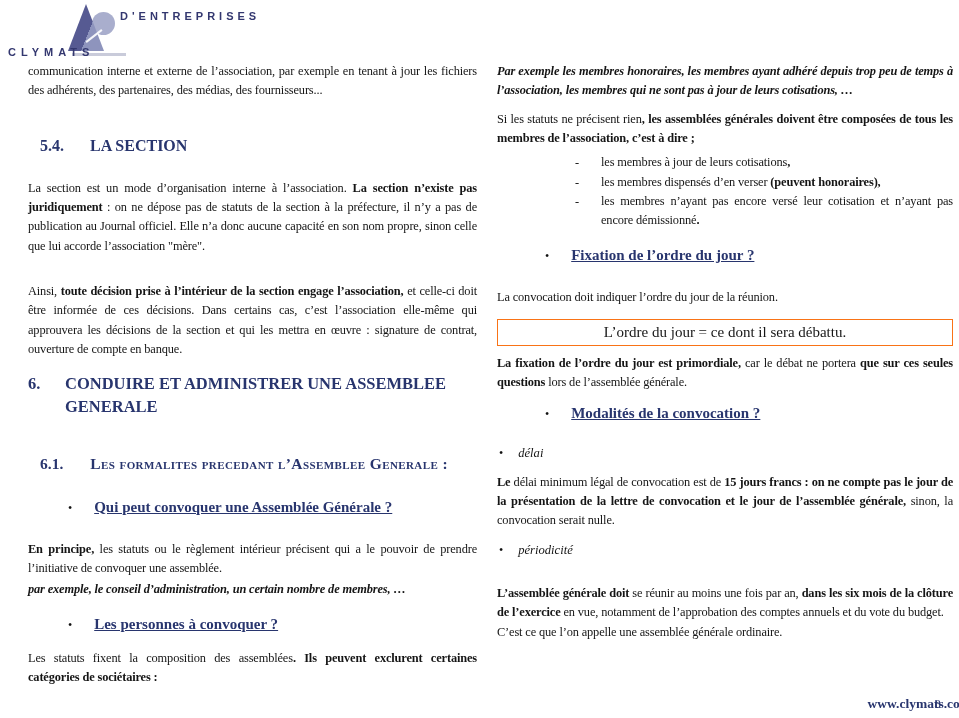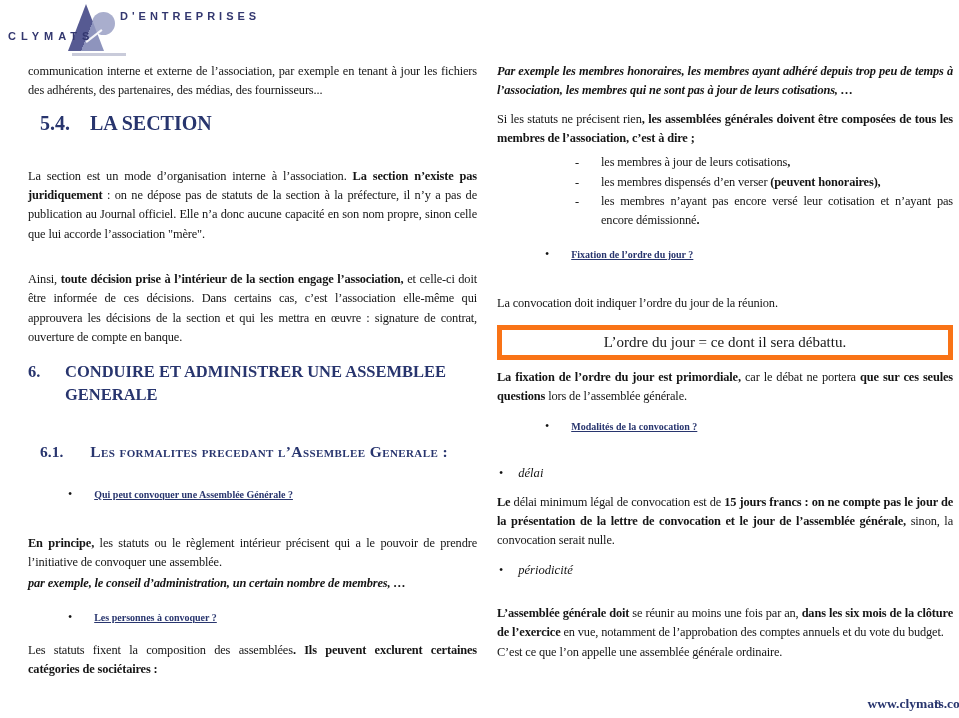--- a/index.html
+++ b/index.html
@@ -7,66 +7,66 @@
   .page{
     width:959px;height:718px;background:#ffffff;position:relative;overflow:hidden;
     font-family:"Liberation Serif","DejaVu Serif",serif;color:var(--body);
     margin:0 auto;
   }
   .b{font-weight:700}.i{font-style:italic}
   
   .logo{position:absolute;top:2px;left:8px;width:270px;height:58px}
   .lg-word{position:absolute;font-family:"Liberation Sans",sans-serif;font-weight:700;
            font-size:11px;letter-spacing:5px;color:#33376f;white-space:nowrap}
-  .lg-left{left:0;top:28px}
+  .lg-left{left:0;top:44px}
   .lg-right{left:112px;top:8px;letter-spacing:4px}
   .lg-circle{position:absolute;left:84px;top:10px;width:23px;height:23px;border-radius:50%;
              background:#a9aecd}
   .lg-tri{position:absolute;left:60px;top:2px;width:36px;height:47px;
           background:linear-gradient(112deg,#565a92 58%,#8e94bd 58%);
           clip-path:polygon(50% 0,100% 100%,0 100%)}
   .lg-spark{position:absolute;left:76px;top:33px;width:20px;height:2px;background:#ffffff;
             transform:rotate(-38deg);opacity:.9}
   .lg-base{position:absolute;left:64px;top:51px;width:54px;height:3px;background:#c9cbda}
   
   .columns{position:absolute;top:62px;left:28px;display:flex;gap:20px}
   .col-left{width:449px}
   .col-right{width:456px}
   p{margin:0;text-align:justify;font-size:12.4px;line-height:1.56;letter-spacing:-0.15px}
   
   .h{color:var(--navy);font-weight:700}
-  .h54{display:flex;padding-left:12px;margin-top:11px;font-size:20px}
+  .h54{display:flex;padding-left:12px;margin-top:36px;font-size:16px}
   .h54 .num{width:50px;flex:none}
   .h6{display:flex;margin-top:14px;font-size:16.5px;line-height:1.35}
   .h6 .num{width:37px;flex:none}
   .h61{margin-top:34px;padding-left:40px;text-indent:-28px;font-size:15.5px;line-height:1.6;width:402px}
   .h61 .num{margin-right:27px}
   .h61 .sc{font-variant:small-caps;letter-spacing:.4px}
   
   .bullet{display:flex;align-items:baseline}
   .dot{flex:none;font-size:12px;color:#111}
   .bl{padding-left:40px;margin-top:22px}
   .bl .dot{margin-right:22px}
   .br1{padding-left:48px}
   .br1 .dot{margin-right:22px}
   .bi{padding-left:2px}
   .bi .dot{margin-right:15px}
-  .bullet-link{color:var(--navy);font-weight:700;text-decoration:underline;font-size:10px}
+  .bullet-link{color:var(--navy);font-weight:700;text-decoration:underline;font-size:15px}
   .bullet-it{font-style:italic;font-size:12.6px}
   
   .dash-list{margin-top:5px}
   .dash-item{display:flex;padding-left:78px;font-size:12.4px;line-height:1.56;letter-spacing:-0.15px}
   .dash-item .dash{flex:none;width:26px}
   .dash-item .txt{flex:1;text-align:justify}
   
-  .box{margin-top:12px;border:5px solid #f97316;text-align:center;font-size:15px;
+  .box{margin-top:12px;border:1px solid #f97316;text-align:center;font-size:15px;
        padding:4px 6px;letter-spacing:0}
   
   .mt0{margin-top:0}.mt2{margin-top:2px}.mt7{margin-top:7px}.mt8{margin-top:8px}
-  .mt9{margin-top:9px}.mt10{margin-top:26px}.mt12{margin-top:12px}.mt14{margin-top:32px}
+  .mt9{margin-top:9px}.mt10{margin-top:26px}.mt12{margin-top:12px}.mt14{margin-top:24px}
   .mt16{margin-top:16px}
   
   .footer-site{position:absolute;bottom:6px;left:12px;width:100%;text-align:right;
                color:var(--navy);font-weight:700;font-size:13.5px}
   .page-num{position:absolute;bottom:6px;right:18px;color:var(--navy);font-size:13.5px}
 </style>
 </head>
 <body>
 
 <div class="page">

